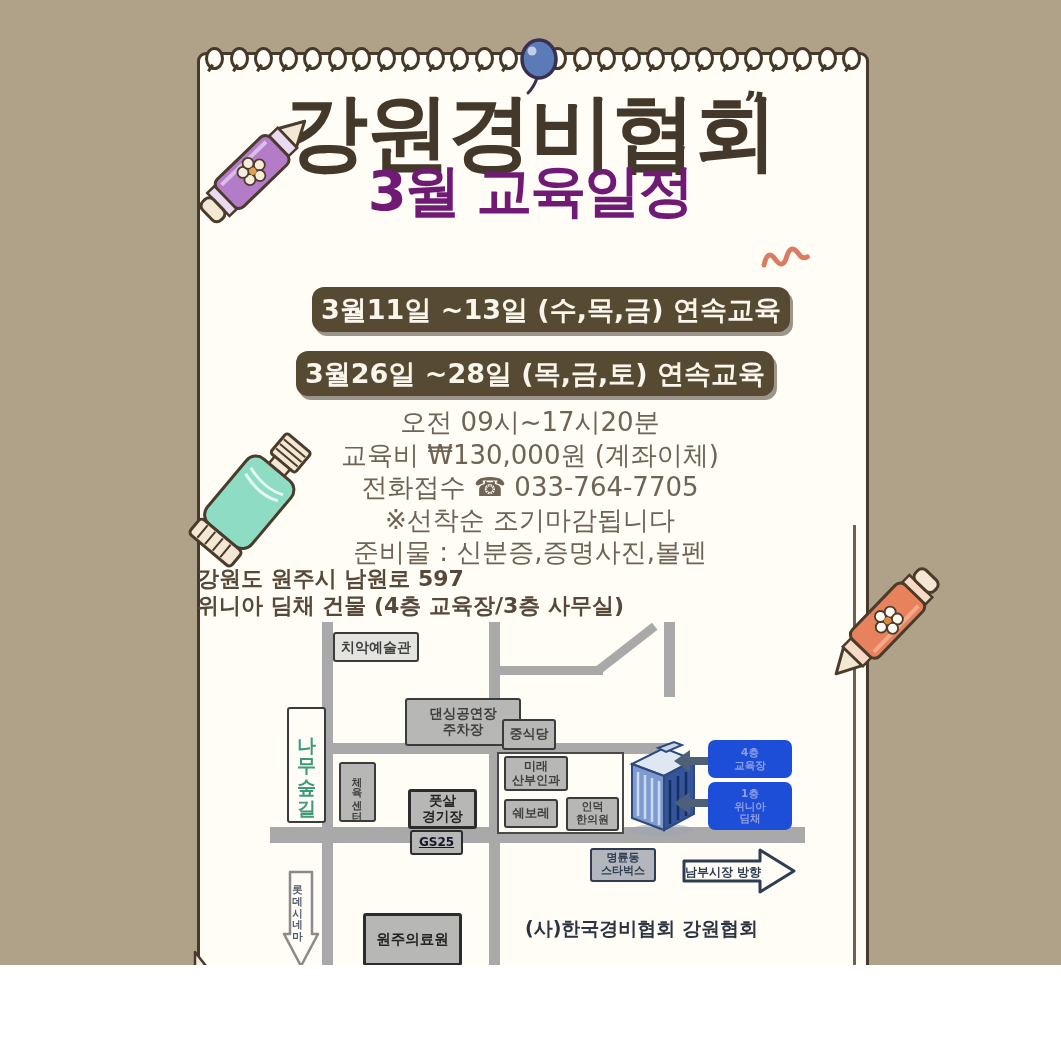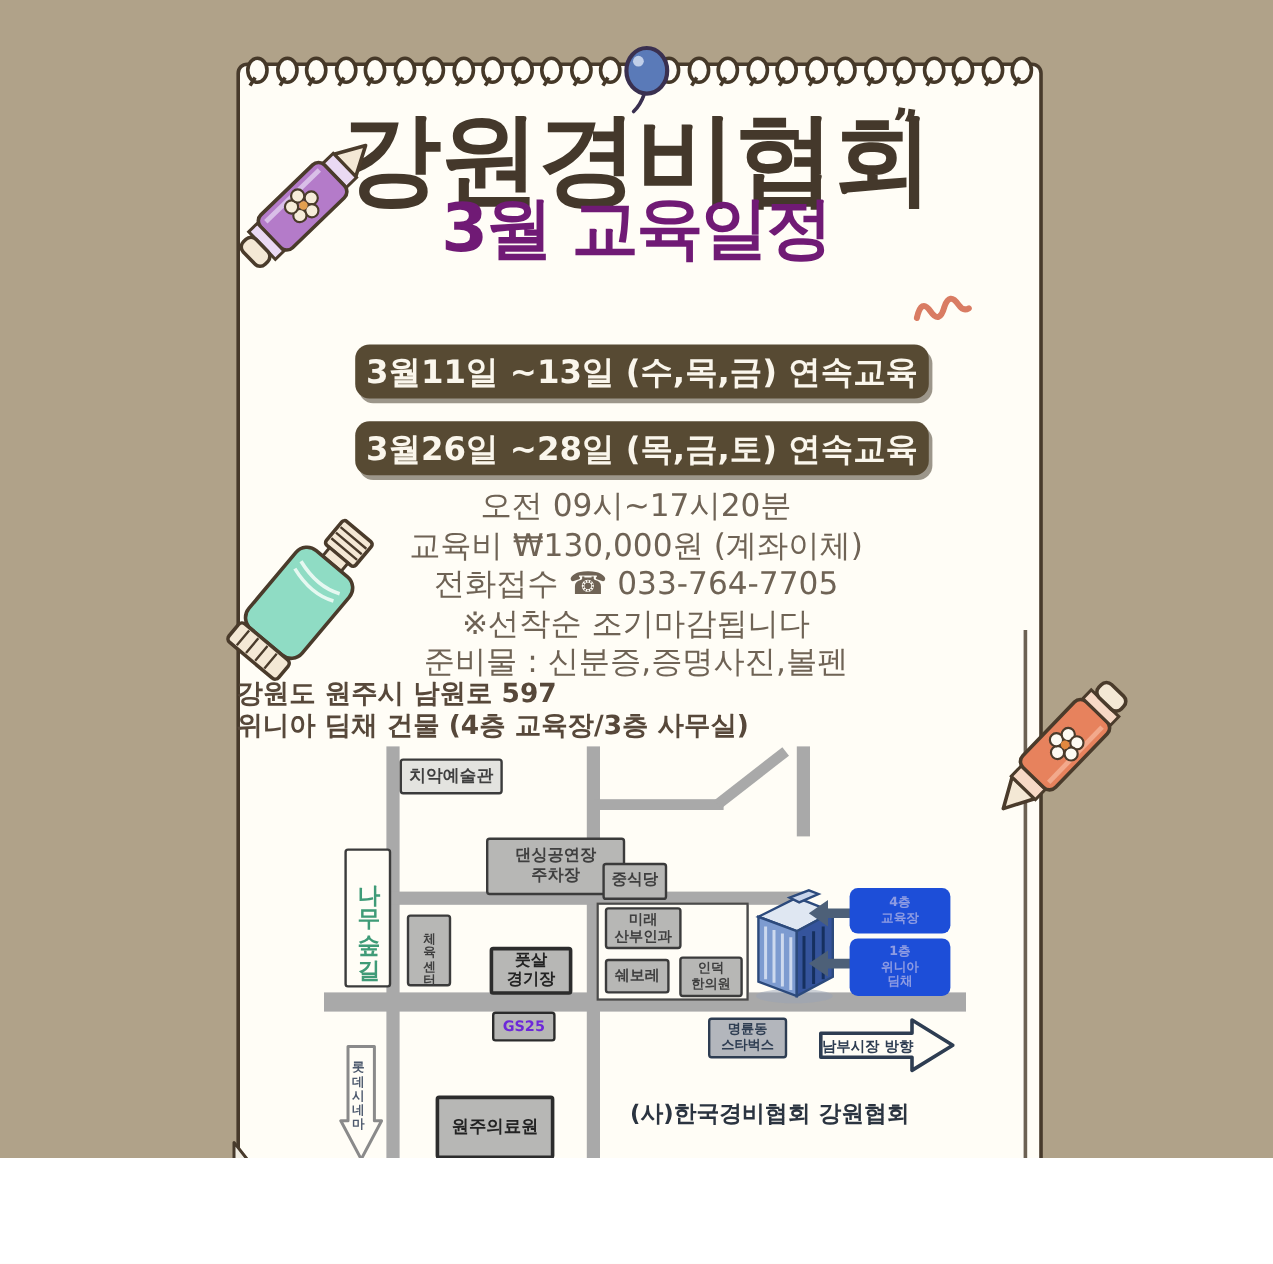--- a/index.html
+++ b/index.html
@@ -24,21 +24,21 @@
          font-size:84px;line-height:1;font-weight:900;color:#44382b;letter-spacing:-2px;}
   .quote{position:absolute;left:742px;top:84px;font-size:34px;font-weight:900;color:#44382b;transform:rotate(8deg);}
   .subtitle{position:absolute;left:197px;width:666px;top:163px;text-align:center;
             font-size:56px;line-height:1;font-weight:900;color:#701a75;letter-spacing:-2px;}
   .squiggle{position:absolute;left:760px;top:240px;transform:rotate(-8deg);}
 
   
   .banner{position:absolute;left:296px;width:478px;height:45px;background:#574a33;border-radius:12px;
           box-shadow:3px 4px 0 rgba(58,47,29,.5);color:#faf6ec;font-weight:700;font-size:27px;
           display:flex;align-items:center;justify-content:center;white-space:nowrap;}
-  .banner1{top:287px;}
+  .banner1{top:287px;margin-left:16px;}
   .banner2{top:351px;}
 
   
   .info{position:absolute;left:197px;width:666px;top:406px;text-align:center;color:#6f6355;
         font-size:26px;line-height:32.5px;}
   .addr{position:absolute;left:197px;width:666px;top:565px;color:#57483a;
         font-weight:700;font-size:22px;line-height:27px;}
 
   
   .map{position:absolute;left:270px;top:622px;width:535px;height:352px;}
@@ -61,21 +61,21 @@
   .m-parking{left:135px;top:76px;width:112px;height:44px;font-size:13.5px;}
   .m-chinese{left:232px;top:97px;width:50px;height:27px;}
   .m-tree{left:17px;top:85px;width:35px;height:112px;background:#fffdf6;color:#3f9b77;
           font-size:19px;letter-spacing:2px;border-width:2px;}
   .m-sports{left:69px;top:140px;width:33px;height:56px;font-size:10.5px;letter-spacing:1px;}
   .m-block{left:227px;top:130px;width:123px;height:78px;background:#fffdf6;border:2px solid #4a4a4a;border-radius:0;}
   .m-obgyn{left:234px;top:134px;width:60px;height:31px;font-size:12px;}
   .m-chev{left:234px;top:177px;width:50px;height:25px;font-size:12.5px;}
   .m-clinic{left:296px;top:175px;width:49px;height:30px;font-size:11px;}
   .m-futsal{left:138px;top:167px;width:63px;height:34px;border:3px solid #2c2c2c;color:#232323;font-size:13.5px;font-weight:900;}
-  .m-gs25{left:140px;top:221px;width:49px;height:21px;border:2.5px solid #2c2c2c;color:#6d28d9;font-size:12px;}
+  .m-gs25{left:140px;top:208px;width:49px;height:21px;border:2.5px solid #2c2c2c;color:#0f172a;font-size:12px;text-decoration:underline;}
   .m-medical{left:93px;top:291px;width:93px;height:47px;border:3px solid #2c2c2c;color:#232323;font-size:14.5px;}
   .m-star{left:320px;top:226px;width:62px;height:30px;border:2.5px solid #2e3d52;color:#2e3d52;font-size:11px;background:#b3b6bc;}
 
   .arrow-wrap{position:absolute;}
   .aw-cinema{left:12px;top:248px;width:38px;height:100px;}
   .aw-market{left:410px;top:224px;width:118px;height:50px;}
   .cinema-text{position:absolute;left:9px;top:7px;font-size:10.5px;font-weight:700;color:#4e5a6e;letter-spacing:1px;}
   .market-text{position:absolute;left:4px;top:18px;width:78px;text-align:center;font-size:12px;font-weight:700;color:#2e3d52;}
 
   .bldg{position:absolute;left:352px;top:118px;}

